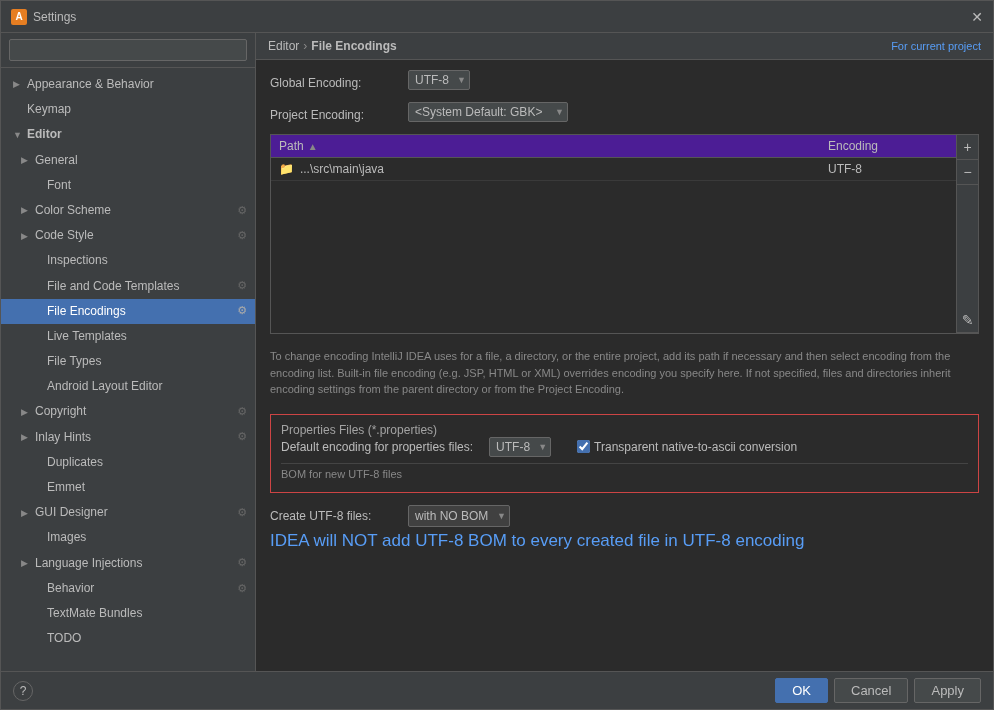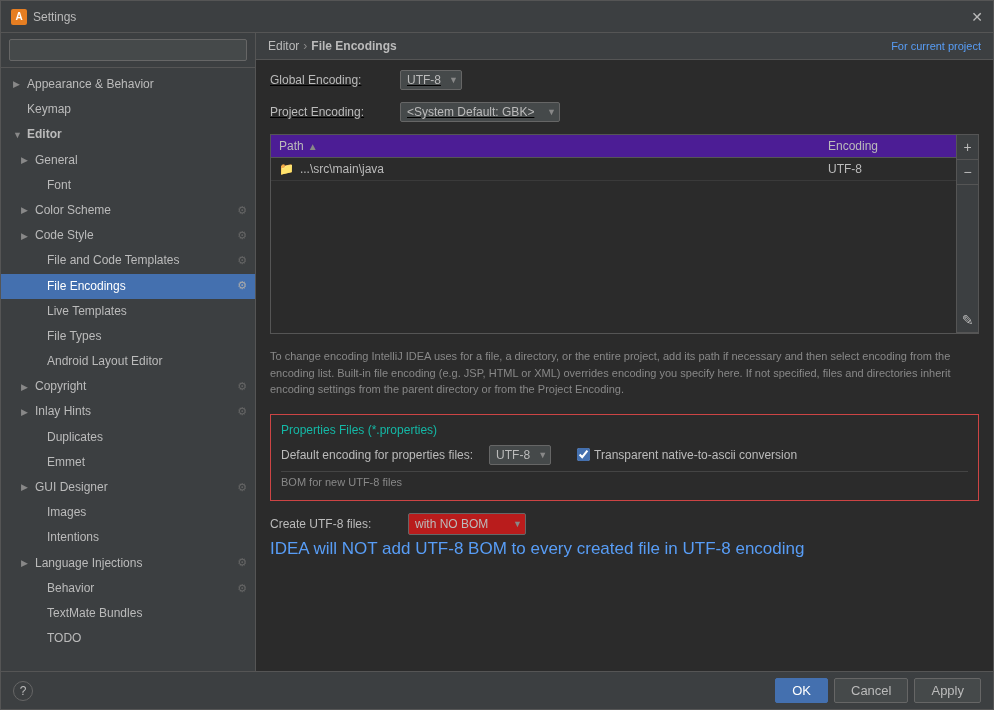--- a/index.html
+++ b/index.html
@@ -170,24 +170,23 @@
     .content-area {
       flex: 1;
       padding: 10px 14px;
       overflow-y: auto;
       display: flex;
       flex-direction: column;
       gap: 8px;
     }
     .form-row {
       display: flex;
-      align-items: center;
-      gap: 0;
+      align-items: flex-end;
+      gap: 8px;
       margin-bottom: 4px;
-      text-decoration: underline;
     }
     .form-label {
       color: #bbb;
       font-size: 12px;
       min-width: 130px;
     }
     .dropdown {
       background: #45494a;
       border: 1px solid #666;
       color: #bbb;
@@ -263,23 +262,23 @@
       line-height: 1.5;
       padding: 6px 0;
     }
     .properties-box {
       border: 1px solid #c44;
       background: #2b2b2b;
       padding: 8px 10px;
       margin-top: 2px;
     }
     .properties-title {
-      color: #14b8a6;
-      font-size: 12px;
-      margin-bottom: 8px;
+      color: #a3a3a3;
+      font-size: 12px;
+      margin-bottom: 0;
     }
     .properties-row {
       display: flex;
       align-items: center;
       gap: 16px;
     }
     .properties-label {
       color: #bbb;
       font-size: 12px;
     }
@@ -313,24 +312,24 @@
       min-width: 130px;
     }
     .footer-select-wrapper {
       position: relative;
       display: inline-flex;
       align-items: center;
       flex: 1;
       max-width: 340px;
     }
     .footer-select {
-      background: #b91c1c;
+      background: #404040;
       border: 1px solid #666;
       color: #bbb;
-      padding: 3px 36px 3px 6px;
+      padding: 3px 20px 3px 6px;
       font-size: 12px;
       border-radius: 2px;
       width: 100%;
       appearance: none;
       outline: none;
     }
     .footer-note {
       color: #bbb;
       font-size: 17px;
     }
@@ -469,20 +468,24 @@
           <span>Color Scheme</span>
           <span class="settings-icon">⚙</span>
         </div>
 
         <div class="nav-item nav-indent-1">
           <span class="arrow">▶</span>
           <span>Code Style</span>
           <span class="settings-icon">⚙</span>
         </div>
 
+        <div class="nav-item nav-indent-2">
+          <span class="arrow">&nbsp;</span>
+          <span>Inspections</span>
+        </div>
 
         <div class="nav-item nav-indent-2">
           <span class="arrow">&nbsp;</span>
           <span>File and Code Templates</span>
           <span class="settings-icon">⚙</span>
         </div>
 
         <div class="nav-item nav-indent-2 active">
           <span class="arrow">&nbsp;</span>
           <span>File Encodings</span>
@@ -530,24 +533,20 @@
           <span class="arrow">▶</span>
           <span>GUI Designer</span>
           <span class="settings-icon">⚙</span>
         </div>
 
         <div class="nav-item nav-indent-2">
           <span class="arrow">&nbsp;</span>
           <span>Images</span>
         </div>
 
-        <div class="nav-item nav-indent-2">
-          <span class="arrow">&nbsp;</span>
-          <span>Intentions</span>
-        </div>
 
         <div class="nav-item nav-indent-1">
           <span class="arrow">▶</span>
           <span>Language Injections</span>
           <span class="settings-icon">⚙</span>
         </div>
 
         <div class="nav-item nav-indent-2">
           <span class="arrow">&nbsp;</span>
           <span>Behavior</span>

